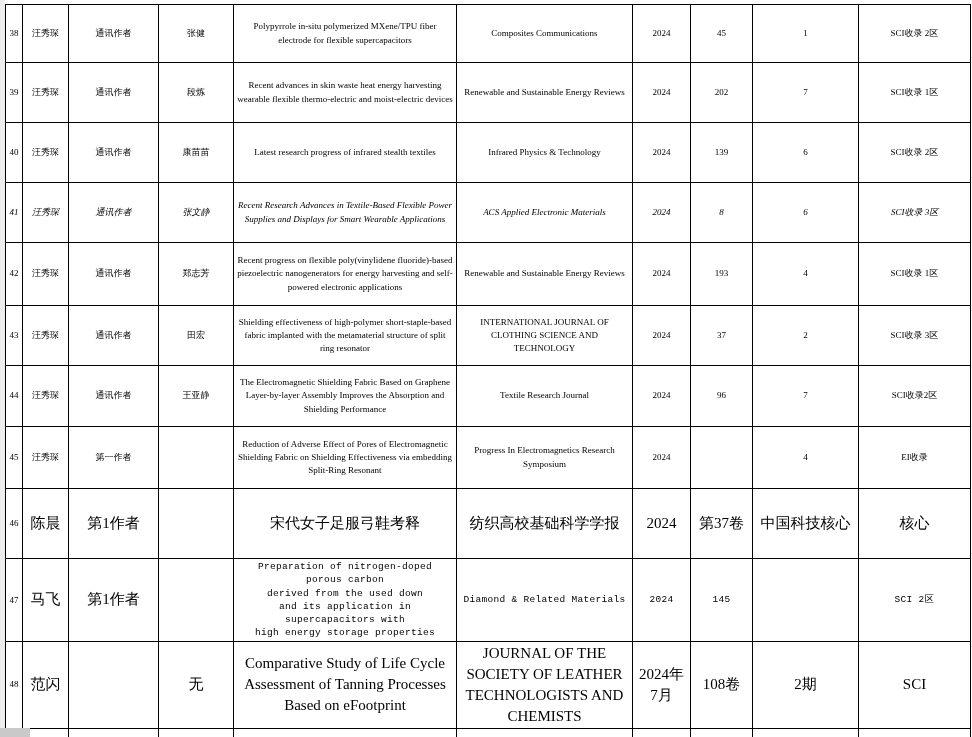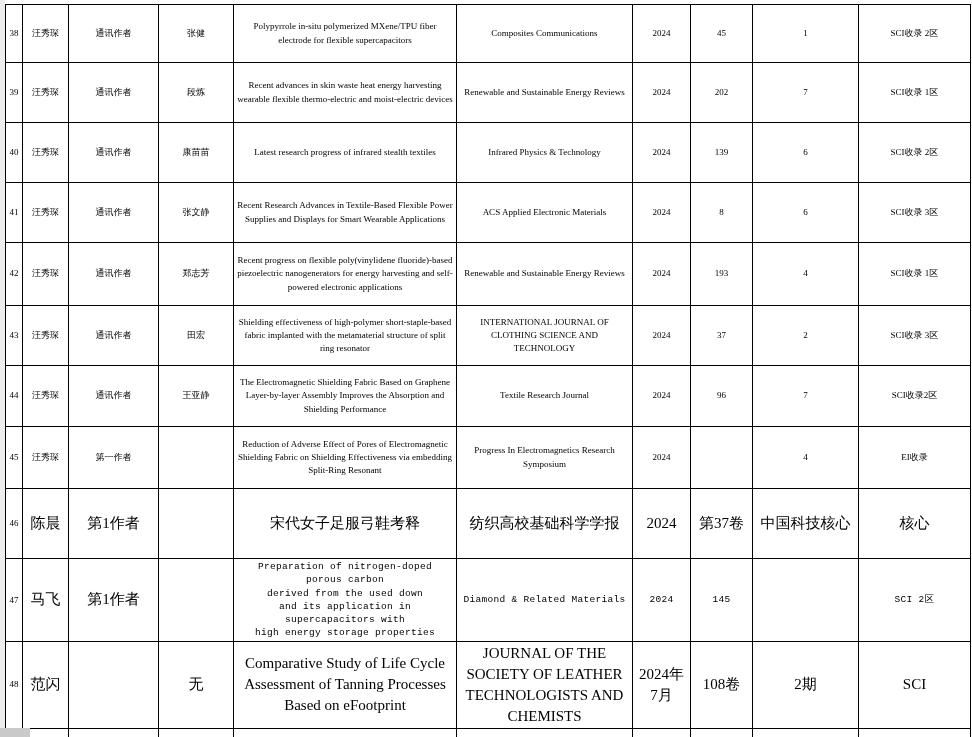--- a/index.html
+++ b/index.html
@@ -67,21 +67,21 @@
           <td class="cell-teacher">汪秀琛</td>
           <td class="cell-role">通讯作者</td>
           <td class="cell-student">康苗苗</td>
           <td class="cell-title">Latest research progress of infrared stealth textiles</td>
           <td class="cell-journal">Infrared Physics &amp; Technology</td>
           <td class="cell-year">2024</td>
           <td class="cell-volume">139</td>
           <td class="cell-issue">6</td>
           <td class="cell-indexing">SCI收录 2区</td>
         </tr>
-        <tr class="small" style="height: 60px;">
+        <tr class="small" style="height: 60px; font-style: italic;">
           <td class="cell-seq">41</td>
           <td class="cell-teacher">汪秀琛</td>
           <td class="cell-role">通讯作者</td>
           <td class="cell-student">张文静</td>
           <td class="cell-title">Recent Research Advances in Textile-Based Flexible Power Supplies and Displays for Smart Wearable Applications</td>
           <td class="cell-journal">ACS Applied Electronic Materials</td>
           <td class="cell-year">2024</td>
           <td class="cell-volume">8</td>
           <td class="cell-issue">6</td>
           <td class="cell-indexing">SCI收录 3区</td>

